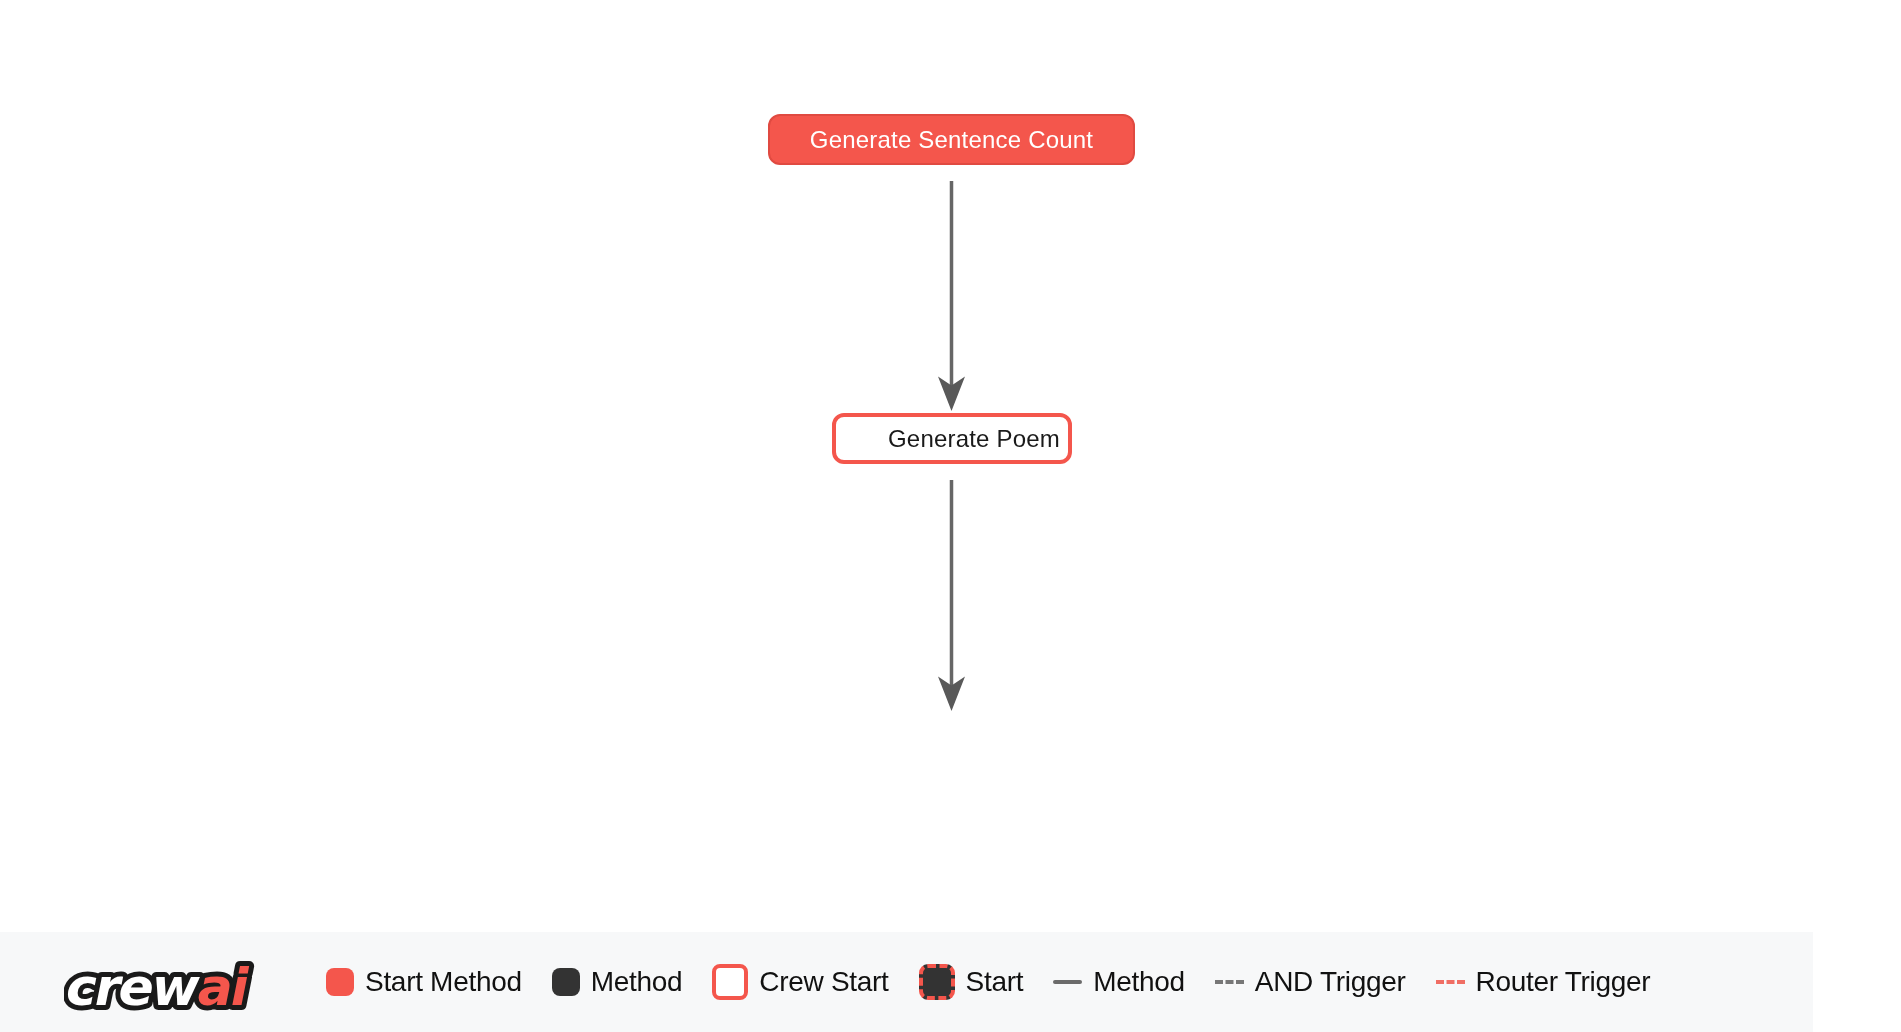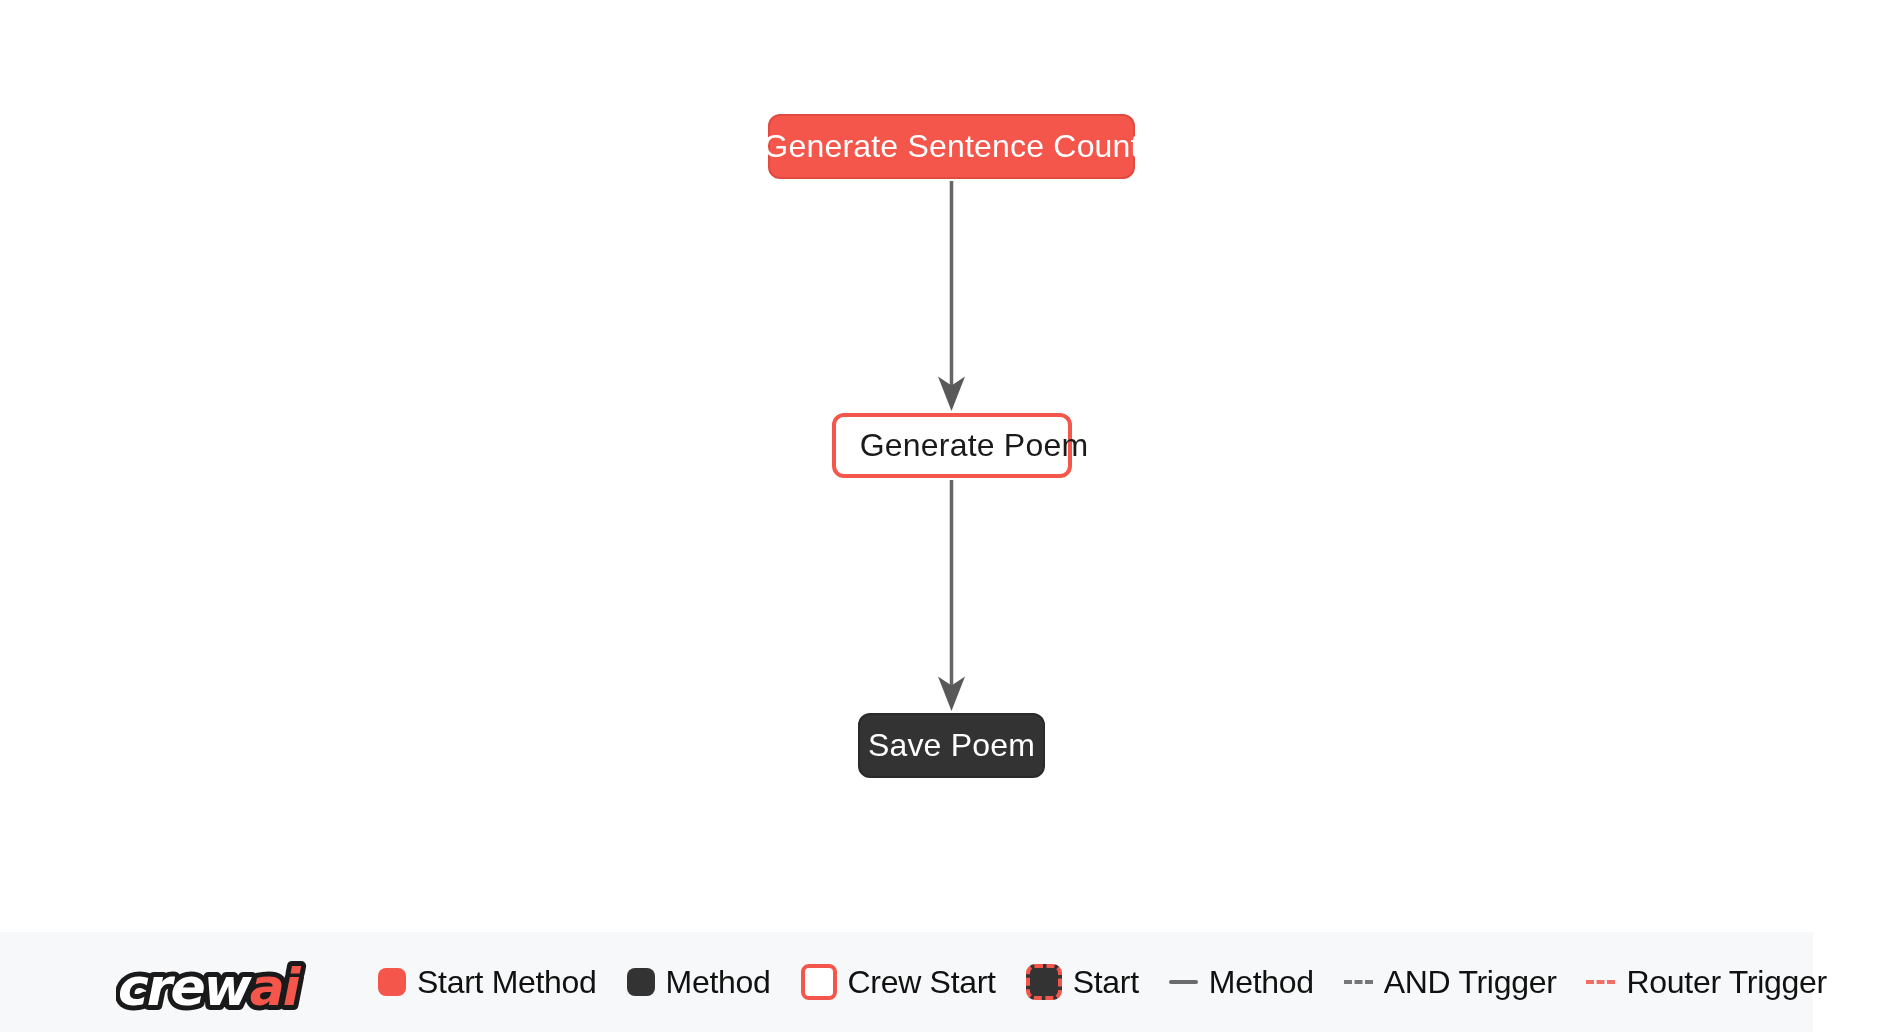--- a/index.html
+++ b/index.html
@@ -21,23 +21,23 @@
     position: absolute;
     left: 0; top: 0;
     width: 1901px; height: 932px;
     pointer-events: none;
   }
   .node {
     position: absolute;
     display: flex;
     align-items: center;
     justify-content: center;
-    height: 65px;
+    height: 51px;
     border-radius: 12px;
-    font-size: 32px;
+    font-size: 24px;
     letter-spacing: 0.2px;
     white-space: nowrap;
     cursor: pointer;
   }
   .node-start {
     left: 768px; top: 114px; width: 367px;
     background: #F4564C;
     border: 2px solid #E04A41;
     color: #ffffff;
   }
@@ -56,32 +56,32 @@
   }
 
   
   .legend-bar {
     position: absolute;
     left: 0; bottom: 0;
     width: 1813px; height: 100px;
     background: #F7F8F9;
     display: flex;
     align-items: center;
-    padding-left: 116px;
+    padding-left: 64px;
     gap: 30px;
   }
   .logo { margin-top: 10px; margin-right: 6px; flex: 0 0 auto; }
   .legend-item {
     display: flex;
     align-items: center;
     gap: 11px;
     flex: 0 0 auto;
   }
   .legend-label {
-    font-size: 32px;
+    font-size: 28px;
     letter-spacing: -0.3px;
     color: #111111;
     white-space: nowrap;
   }
   .swatch {
     width: 28px; height: 28px;
     border-radius: 8px;
     flex: 0 0 auto;
     box-sizing: content-box;
   }
@@ -110,21 +110,20 @@
     <g fill="#595959" stroke="none">
       <path d="M951.5 411 L938 376.5 L951.5 385.5 L965 376.5 Z"></path>
       <path d="M951.5 711 L938 676.5 L951.5 685.5 L965 676.5 Z"></path>
     </g>
   </svg>
 
   <div class="node node-start">Generate Sentence Count</div>
 
   <div class="node node-crew">Generate Poem</div>
 
-  <div class="node node-method">Save Poem</div>
 </div>
 
 <div class="legend-bar">
 
   <div class="logo">
     <svg width="226" height="80" viewBox="0 0 226 80">
       <text x="2" y="60" font-family="DejaVu Sans, sans-serif" font-weight="bold" font-style="italic" font-size="52" letter-spacing="-2" paint-order="stroke" stroke="#1a1a1a" stroke-width="10" stroke-linejoin="round">
         <tspan fill="#ffffff">crew</tspan><tspan fill="#F4564C">ai</tspan>
       </text>
     </svg>

